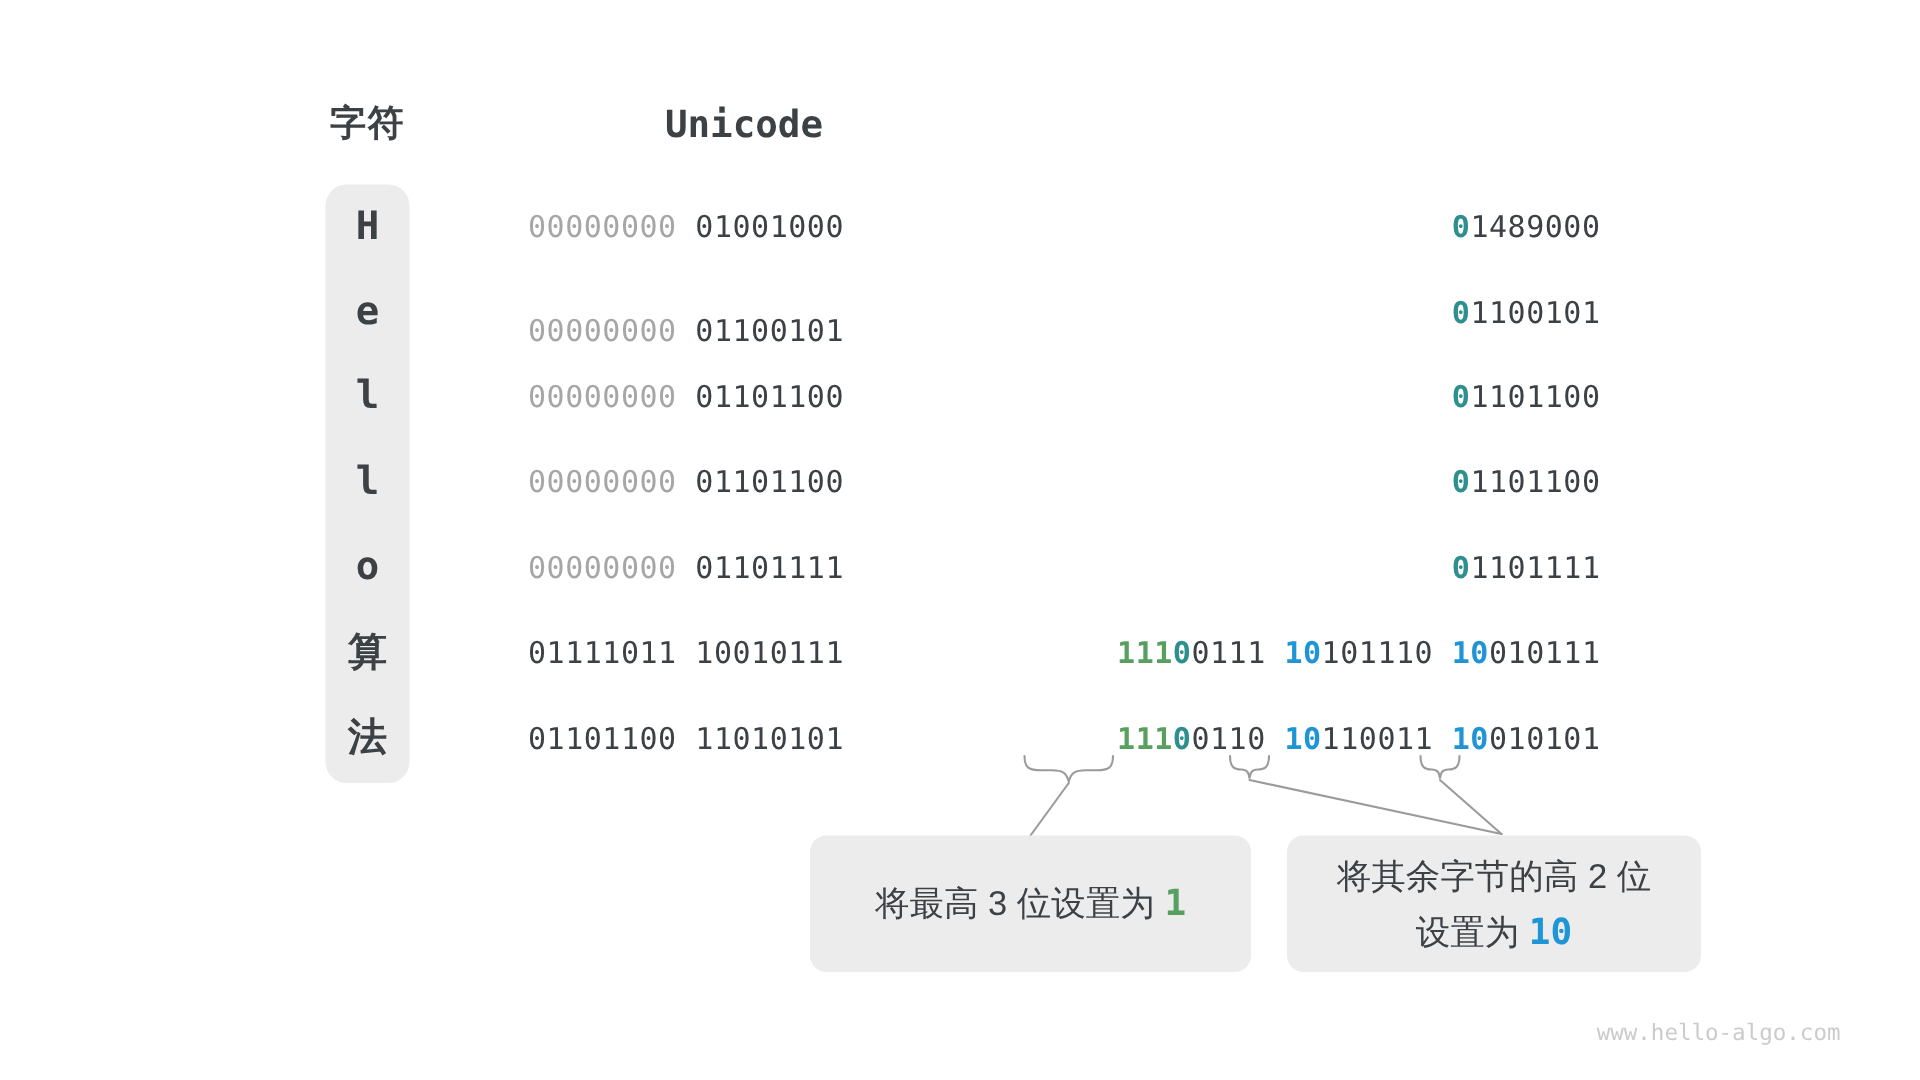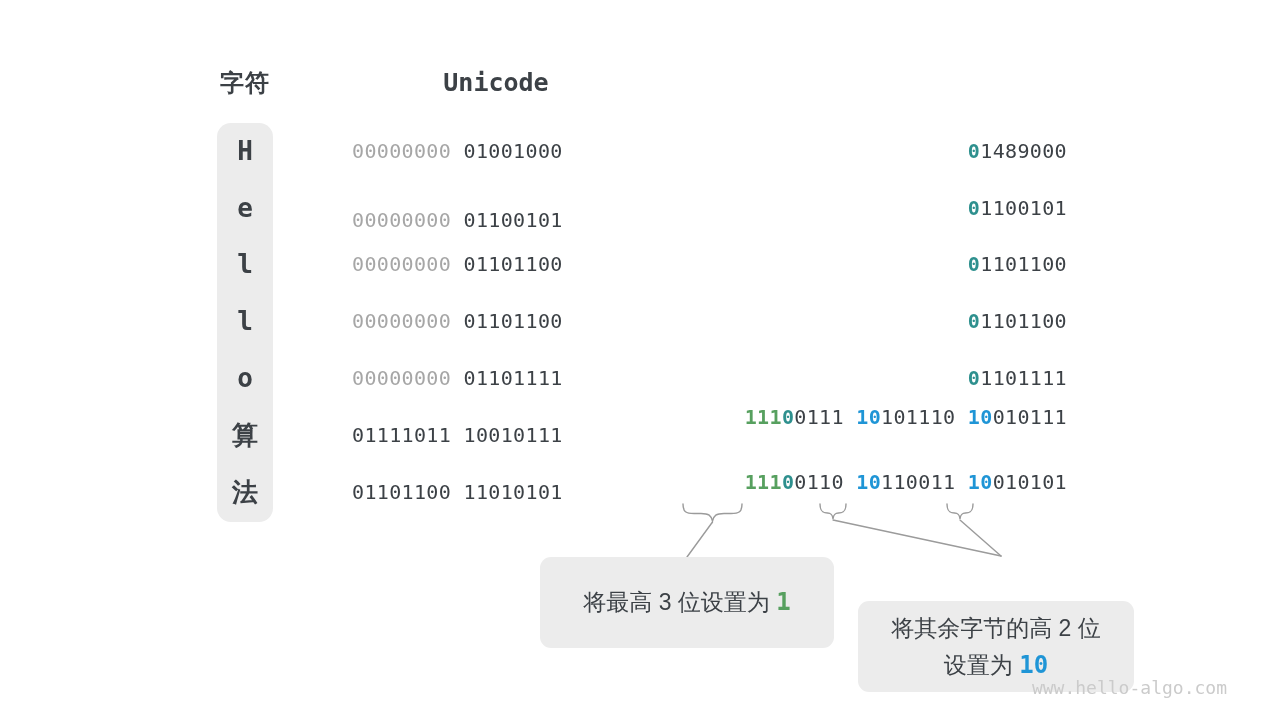--- a/index.html
+++ b/index.html
@@ -38,28 +38,28 @@
   .c-teal{color:var(--teal);font-weight:bold;}
   .c-blue{color:var(--blue);font-weight:bold;}
   .overlay{position:absolute;left:0;top:0;pointer-events:none;}
   .overlay path{fill:none;stroke:var(--line);stroke-width:1.4;stroke-linecap:round;}
   .callout{
     position:absolute;top:557px;background:var(--box_bg);border-radius:11px;
     color:var(--dark);font-size:23px;text-align:center;
     display:flex;flex-direction:column;justify-content:center;
   }
   .callout-1{left:540px;width:294px;height:91px;}
-  .callout-2{left:858px;width:276px;height:91px;margin-top:44px;}
+  .callout-2{left:858px;width:276px;height:91px;}
   .callout-line{line-height:37px;white-space:pre;}
   .callout-line .c-green,.callout-line .c-blue{
     font-family:"DejaVu Sans Mono",monospace;font-size:24px;
   }
   .watermark{
     position:absolute;right:53px;top:679px;height:18px;line-height:18px;
-    font-family:"DejaVu Sans Mono",monospace;font-size:18px;color:var(--watermark);
+    font-family:"DejaVu Sans Mono",monospace;font-size:15px;color:var(--watermark);
   }
 </style>
 </head>
 <body>
 
 <div class="canvas">
 
   <div class="hdr hdr-char">字符</div>
   <div class="hdr hdr-unicode">Unicode</div>
 
@@ -76,24 +76,24 @@
       <div class="bin unicode-cell" style="top: 246px;"><span class="c-gray">00000000</span><span class="c-dark"> </span><span class="c-dark">01101100</span></div>
       <div class="bin utf8-cell" style="top: 246px;"><span class="c-teal">0</span><span class="c-dark">1101100</span></div>
       <div class="char-cell" style="top: 303px;">l</div>
       <div class="bin unicode-cell" style="top: 303px;"><span class="c-gray">00000000</span><span class="c-dark"> </span><span class="c-dark">01101100</span></div>
       <div class="bin utf8-cell" style="top: 303px;"><span class="c-teal">0</span><span class="c-dark">1101100</span></div>
       <div class="char-cell" style="top: 360px;">o</div>
       <div class="bin unicode-cell" style="top: 360px;"><span class="c-gray">00000000</span><span class="c-dark"> </span><span class="c-dark">01101111</span></div>
       <div class="bin utf8-cell" style="top: 360px;"><span class="c-teal">0</span><span class="c-dark">1101111</span></div>
       <div class="char-cell" style="top: 417px;">算</div>
       <div class="bin unicode-cell" style="top: 417px;"><span class="c-dark">01111011</span><span class="c-dark"> </span><span class="c-dark">10010111</span></div>
-      <div class="bin utf8-cell" style="top: 399px; text-align: center;"><span class="c-green">111</span><span class="c-teal">0</span><span class="c-dark">0111</span><span class="c-dark"> </span><span class="c-blue">10</span><span class="c-dark">101110</span><span class="c-dark"> </span><span class="c-blue">10</span><span class="c-dark">010111</span></div>
+      <div class="bin utf8-cell" style="top: 417px; text-align: center;"><span class="c-green">111</span><span class="c-teal">0</span><span class="c-dark">0111</span><span class="c-dark"> </span><span class="c-blue">10</span><span class="c-dark">101110</span><span class="c-dark"> </span><span class="c-blue">10</span><span class="c-dark">010111</span></div>
       <div class="char-cell" style="top: 474px;">法</div>
       <div class="bin unicode-cell" style="top: 474px;"><span class="c-dark">01101100</span><span class="c-dark"> </span><span class="c-dark">11010101</span></div>
-      <div class="bin utf8-cell" style="top: 464px;"><span class="c-green">111</span><span class="c-teal">0</span><span class="c-dark">0110</span><span class="c-dark"> </span><span class="c-blue">10</span><span class="c-dark">110011</span><span class="c-dark"> </span><span class="c-blue">10</span><span class="c-dark">010101</span></div>
+      <div class="bin utf8-cell" style="top: 474px;"><span class="c-green">111</span><span class="c-teal">0</span><span class="c-dark">0110</span><span class="c-dark"> </span><span class="c-blue">10</span><span class="c-dark">110011</span><span class="c-dark"> </span><span class="c-blue">10</span><span class="c-dark">010101</span></div>
     </div>
 
   <svg class="overlay" width="1280" height="720">
     <path d="M 683 504 C 683 512, 686 513.5, 694 513.5 L 701 513.5 C 709 513.5, 711 515.5, 712.5 521 C 714 515.5, 716 513.5, 724 513.5 L 731 513.5 C 739 513.5, 742 512, 742 504"></path>
     <path d="M 820 504 C 820 511, 822.5 513, 827.5 513 C 831.5 513, 832.5 515, 833 519 C 833.5 515, 834.5 513, 838.5 513 C 843.5 513, 846 511, 846 504"></path>
     <path d="M 947 504 C 947 511, 949.5 513, 954.5 513 C 958.5 513, 959.5 515, 960 519 C 960.5 515, 961.5 513, 965.5 513 C 970.5 513, 973 511, 973 504"></path>
     <path d="M 712.5 522 L 687 557"></path>
     <path d="M 833 520 L 1001 556"></path>
     <path d="M 960 520 L 1001 556"></path>
   </svg>

